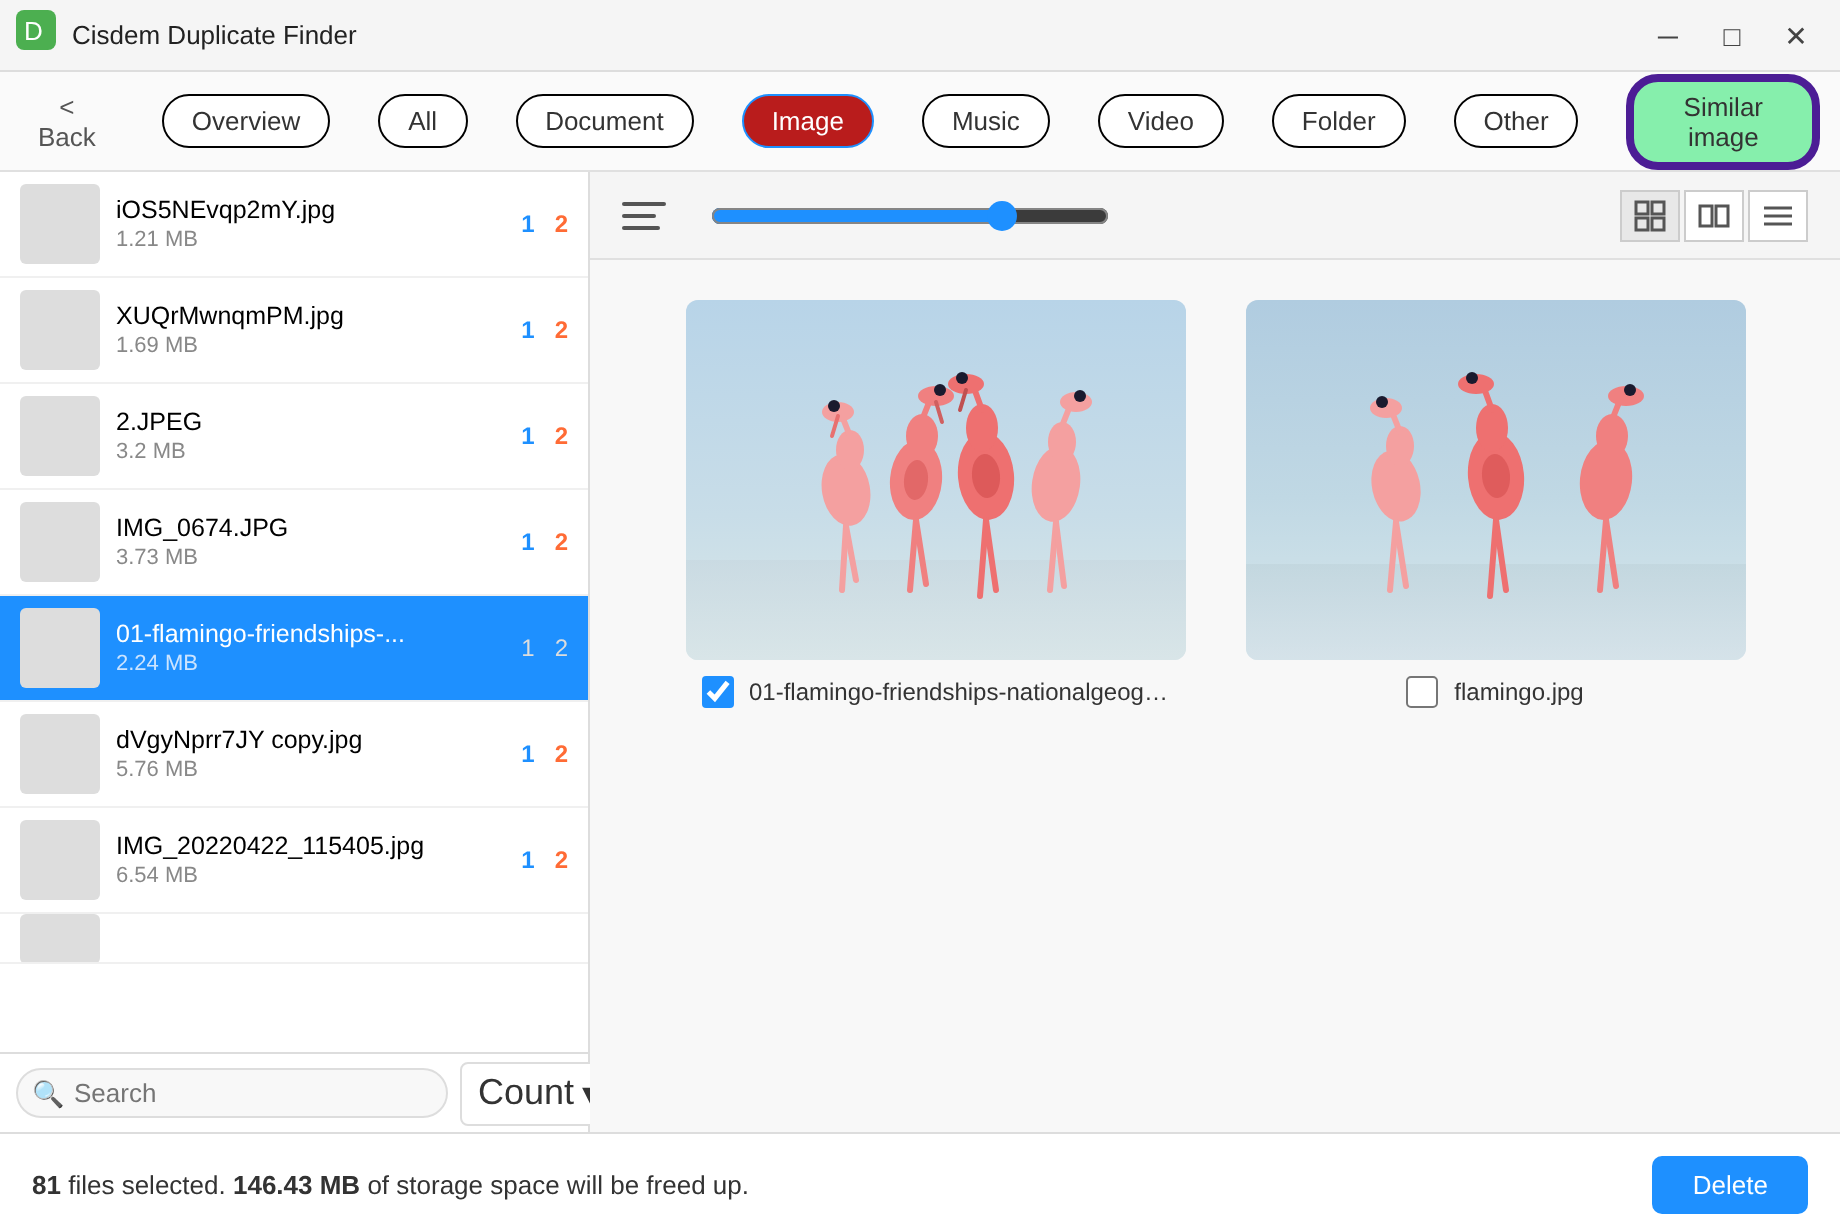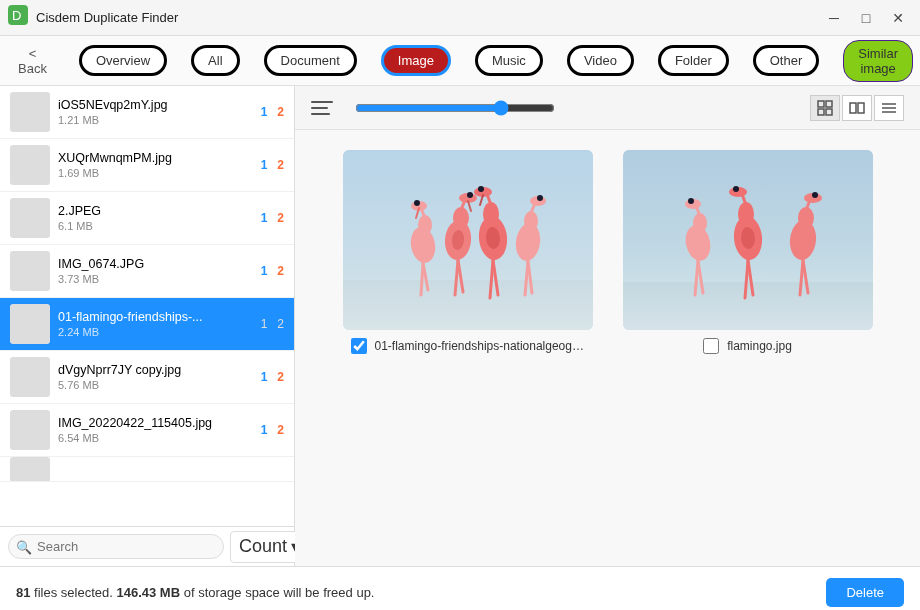--- a/index.html
+++ b/index.html
@@ -23,27 +23,27 @@
     
     .top-nav {
       display: flex; align-items: center; background: #fafafa;
       padding: 8px 10px; gap: 24px; border-bottom: 1px solid #e0e0e0; height: 50px;
     }
     .back-btn {
       font-size: 13px; color: #555; cursor: pointer; padding: 4px 8px;
       border: none; background: transparent; display: flex; align-items: center; gap: 3px;
     }
     .tab-btn {
-      padding: 5px 14px; border: 3px solid #000000; border-radius: 16px;
+      padding: 5px 14px; border: 1px solid #000000; border-radius: 16px;
       background: white; font-size: 13px; cursor: pointer; color: #333;
     }
     .tab-btn.active { background: #b91c1c; color: white; border-color: #1e90ff; }
     .similar-image-btn {
-      padding: 5px 14px; border: 1px solid #4c1d95; border-radius: 16px;
-      background: #84cc16; font-size: 13px; cursor: pointer; color: #333; margin-left: auto;
+      padding: 5px 14px; border: 4px solid #4c1d95; border-radius: 16px;
+      background: #86efac; font-size: 13px; cursor: pointer; color: #333; margin-left: auto;
     }
 
     
     .main-layout { display: flex; height: calc(610px - 36px - 50px - 44px); }
 
     
     .left-panel {
       width: 295px; border-right: 1px solid #ddd; display: flex; flex-direction: column;
       background: white; flex-shrink: 0; gap: 35px;
     }
@@ -209,21 +209,21 @@
         <div class="file-counts">
           <span class="count-1">1</span>
           <span class="count-2">2</span>
         </div>
       </div>
 
       <div class="file-item">
         <div class="thumb thumb-2jpeg"></div>
         <div class="file-info">
           <div class="file-name">2.JPEG</div>
-          <div class="file-size">6.1 MB</div>
+          <div class="file-size">3.2 MB</div>
         </div>
         <div class="file-counts">
           <span class="count-1">1</span>
           <span class="count-2">2</span>
         </div>
       </div>
 
       <div class="file-item">
         <div class="thumb thumb-img0674"></div>
         <div class="file-info">

